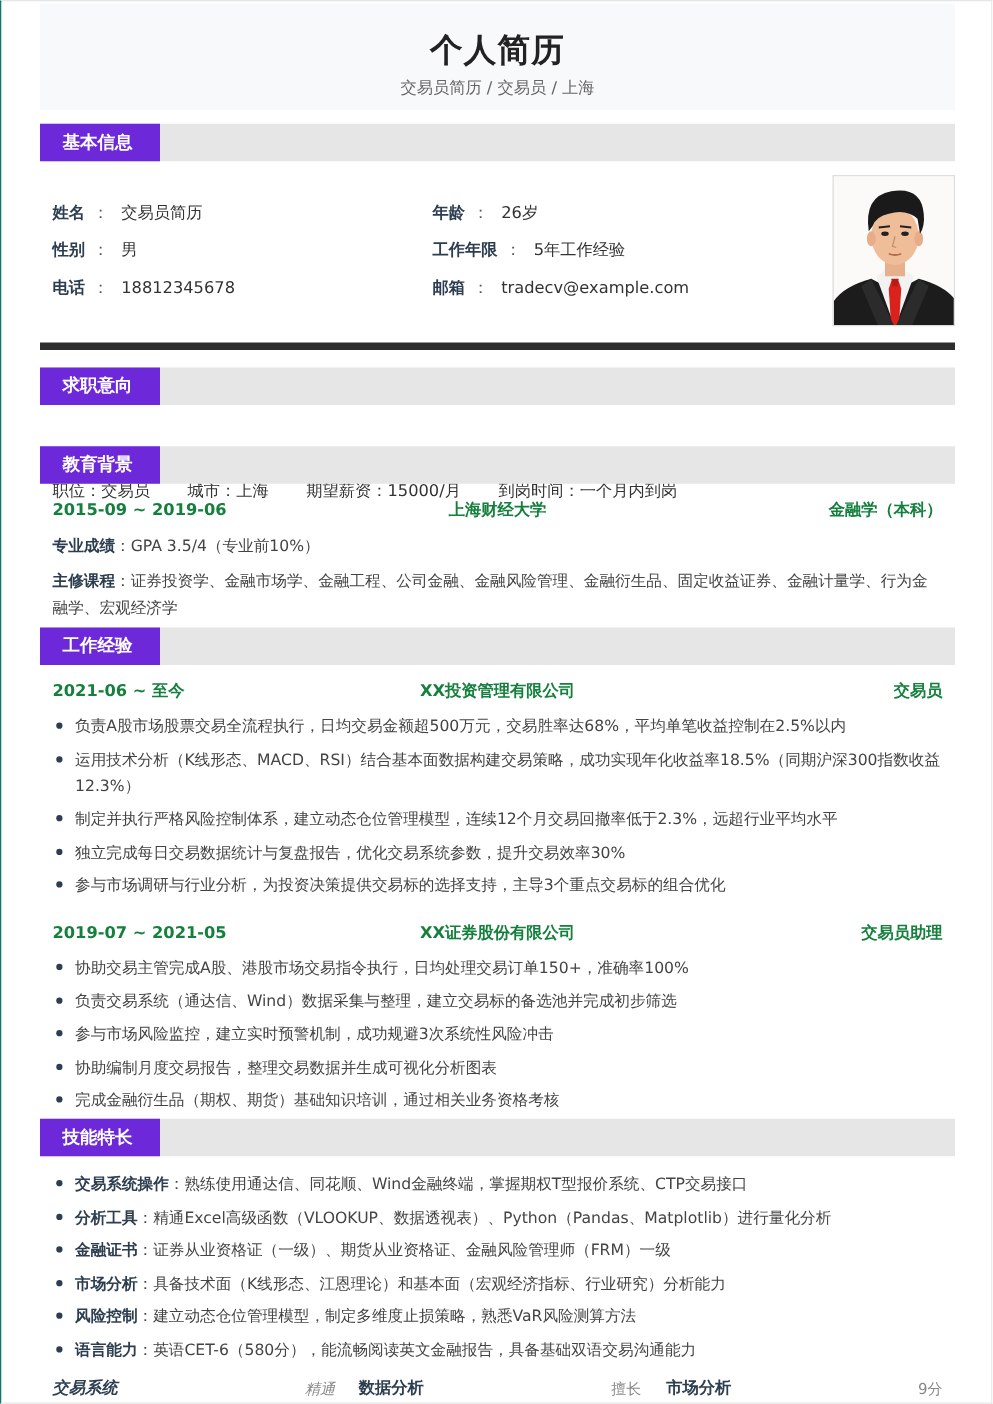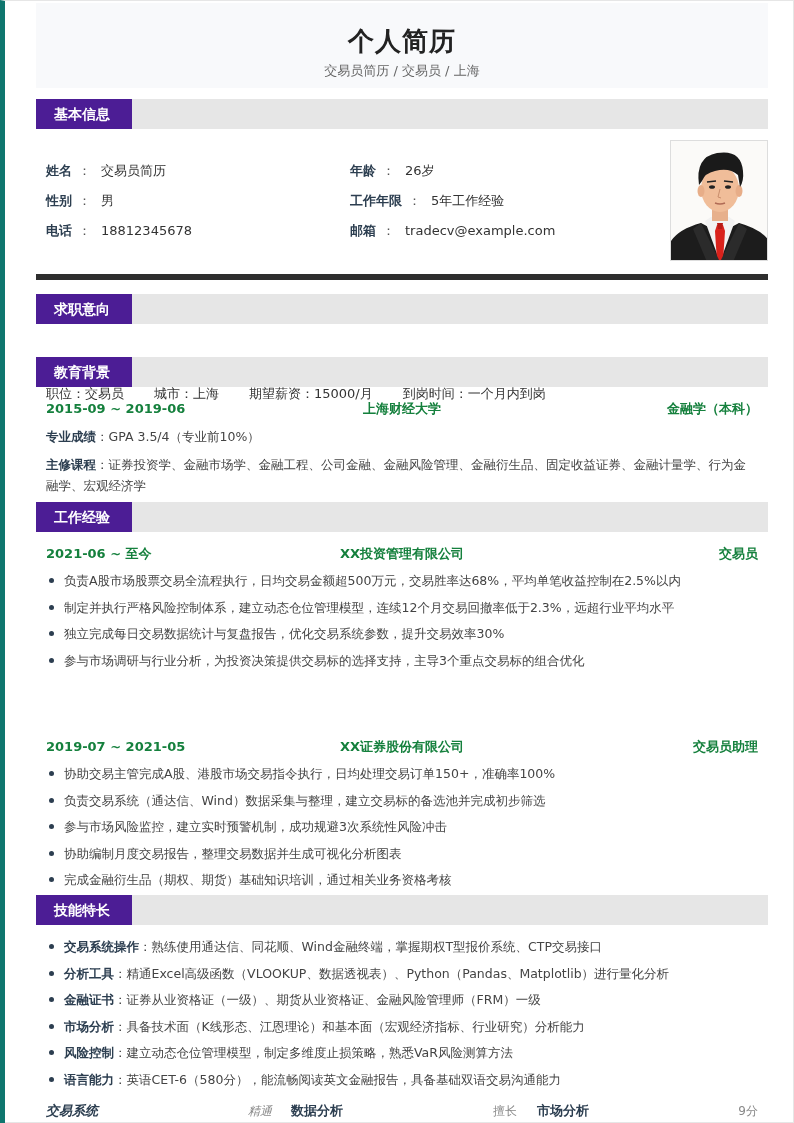--- a/index.html
+++ b/index.html
@@ -1,24 +1,24 @@
 <!DOCTYPE html>
 <html><head>
 <meta charset="utf-8">
 <style>
   * { box-sizing: border-box; margin: 0; padding: 0; }
   html, body { width: 794px; height: 1123px; overflow: hidden; background: #ffffff; }
   body { font-family: "DejaVu Sans", "Liberation Sans", sans-serif; color: #333; position: relative; }
-  .page { position: absolute; left: 0; top: 0; width: 794px; height: 1123px; border-left: 5px solid #0f766e; border-right: 1px solid #e6e6e6; border-top: 1px solid #e6e6e6; }
+  .page { position: absolute; left: 0; top: 0; width: 794px; height: 1123px; border-left: 1px solid #0f766e; border-right: 1px solid #e6e6e6; border-top: 1px solid #e6e6e6; }
   .header { position: absolute; left: 31px; top: 2px; width: 732px; height: 85px; background: #f8f9fb; text-align: center; }
   .title { margin-top: 22px; font-size: 26px; font-weight: bold; color: #222; letter-spacing: 1px; line-height: 32px; }
   .subtitle { margin-top: 6px; font-size: 13px; color: #666; line-height: 16px; }
 
   .sec { position: absolute; left: 31px; width: 732px; height: 30px; background: #e6e6e6; }
-  .sec .tag { position: absolute; left: 0; top: 0; height: 30px; width: 96px; background: #4c1d95; color: #fff; font-size: 14px; font-weight: bold; line-height: 30px; padding-left: 18px; }
+  .sec .tag { position: absolute; left: 0; top: 0; height: 30px; width: 96px; background: #6d28d9; color: #fff; font-size: 14px; font-weight: bold; line-height: 30px; padding-left: 18px; }
 
   .info-row { position: absolute; font-size: 13px; line-height: 18px; color: #333; }
   .lbl { font-weight: bold; color: #2c3e50; }
   .colon { color: #555; margin: 0 10px 0 6px; }
 
   .photo { position: absolute; left: 665px; top: 139px; width: 98px; height: 121px; border: 1px solid #ddd; background: #fafafa; overflow: hidden; }
 
   .divider-bar { position: absolute; left: 31px; top: 273px; width: 732px; height: 6px; background: #2e2e2e; }
 
   .intent { position: absolute; left: 41px; top: 337px; font-size: 13px; line-height: 16px; color: #333; margin-top: 48px; }
@@ -134,20 +134,21 @@
     <div class="tag">工作经验</div>
   </div>
 
   <div class="job-row" style="top:544px;">
     <span>2021-06 ~ 至今</span>
     <span class="mid">XX投资管理有限公司</span>
     <span class="right">交易员</span>
   </div>
   <ul class="bullets" style="top:569px;">
     <li>负责A股市场股票交易全流程执行，日均交易金额超500万元，交易胜率达68%，平均单笔收益控制在2.5%以内</li>
+    <li>运用技术分析（K线形态、MACD、RSI）结合基本面数据构建交易策略，成功实现年化收益率18.5%（同期沪深300指数收益12.3%）</li>
     <li>制定并执行严格风险控制体系，建立动态仓位管理模型，连续12个月交易回撤率低于2.3%，远超行业平均水平</li>
     <li>独立完成每日交易数据统计与复盘报告，优化交易系统参数，提升交易效率30%</li>
     <li>参与市场调研与行业分析，为投资决策提供交易标的选择支持，主导3个重点交易标的组合优化</li>
   </ul>
 
   <div class="job-row" style="top:737px;">
     <span>2019-07 ~ 2021-05</span>
     <span class="mid">XX证券股份有限公司</span>
     <span class="right">交易员助理</span>
   </div>

